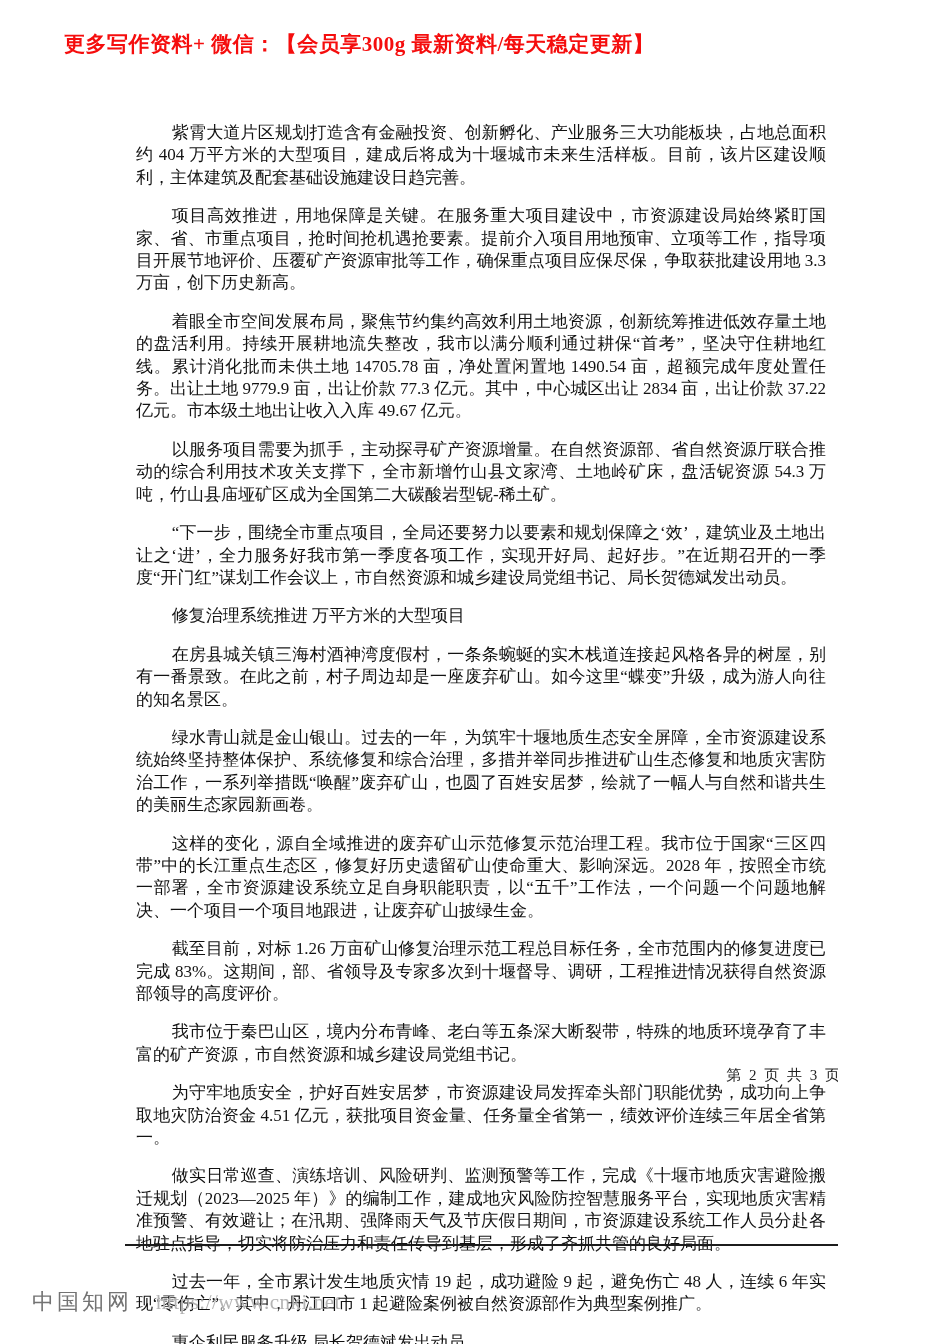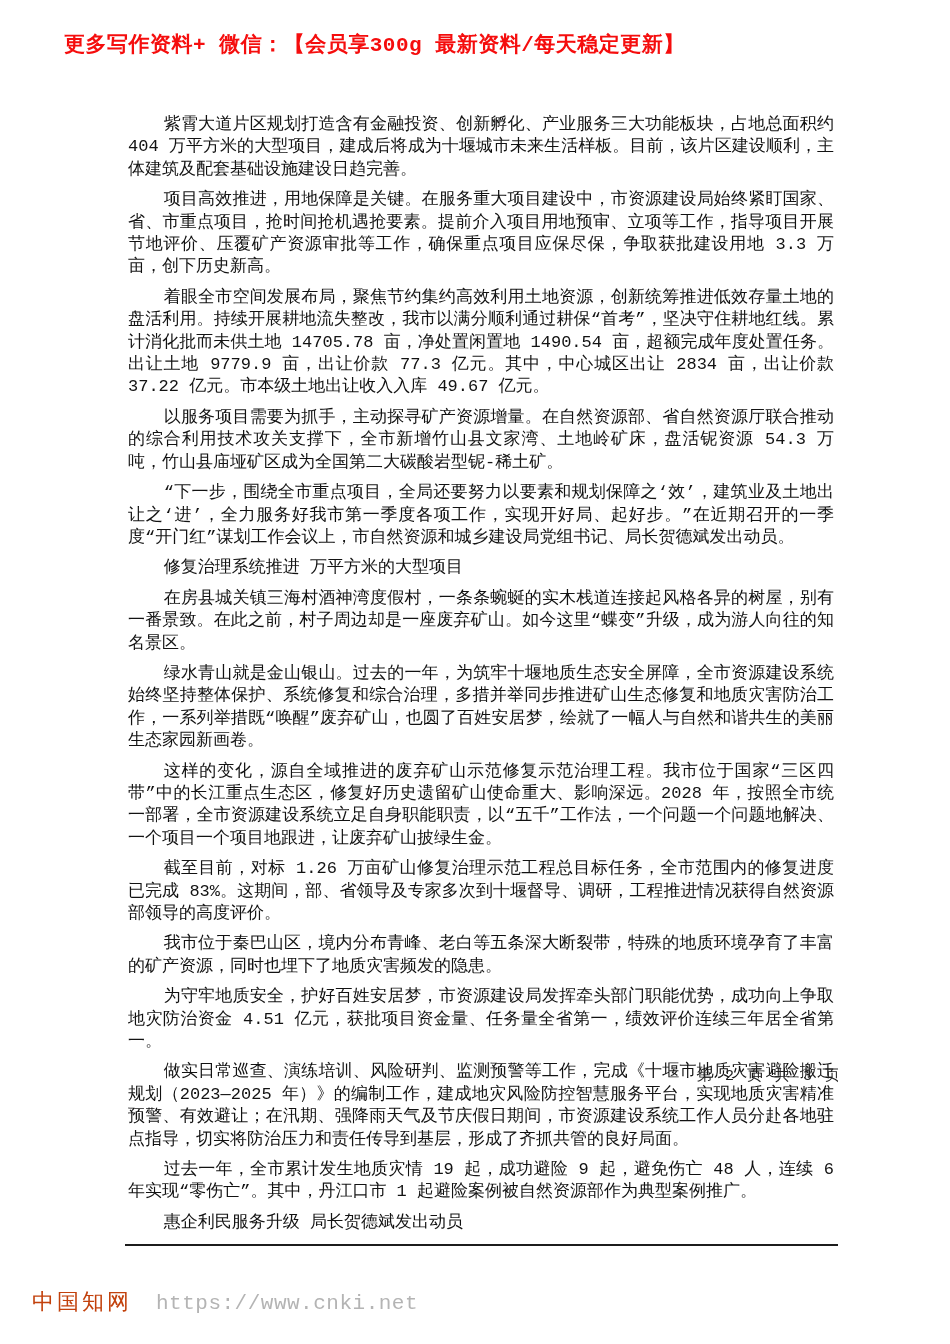--- a/index.html
+++ b/index.html
@@ -1,69 +1,69 @@
 <!DOCTYPE html>
 <html><head>
 <meta charset="utf-8">
 <style>
   html,body{margin:0;padding:0;background:#ffffff;}
   .page{
     position:relative;
     width:838px;height:1344px;
     background:#ffffff;
-    font-family:Liberation Mono, monospace;
+    font-family:Liberation Serif, serif;
     color:#1a1a1a;
     overflow:hidden;
   }
   .promo{
     position:absolute;left:64px;top:30px;
     font-size:21px;font-weight:700;letter-spacing:0.5px;
     color:#f50d0d;white-space:nowrap;
   }
   .doc{
     position:absolute;left:120px;top:106px;width:722px;
     font-size:17px;line-height:22.4px;text-align:justify;
     color:#121212;
   }
-  .doc p{margin:8px;text-indent:2.1em;}
+  .doc p{margin:16px;text-indent:2.1em;}
   .doc p.heading{text-align:left;}
   .pagenum{
     position:absolute;left:120px;top:1066px;width:722px;
     text-align:right;font-size:15px;color:#1f1f1f;letter-spacing:2px;
   }
   .divider{
     position:absolute;left:125px;top:1244px;width:727px;height:2px;
     background:#1c1c1c;
   }
   .wm{
     position:absolute;left:32px;top:1287px;
     display:flex;align-items:baseline;gap:24px;
   }
-  .wm-name{font-size:22px;color:#c2410c;letter-spacing:3px;}
+  .wm-name{font-size:22px;color:#737373;letter-spacing:3px;}
   .wm-url{font-size:21px;color:#b4b4b4;letter-spacing:0.5px;}
 </style>
 </head>
 <body>
 
 <div class="page">
 
   <div class="promo">更多写作资料+ 微信：【会员享300g 最新资料/每天稳定更新】</div>
 
   <div class="doc">
     <p>紫霄大道片区规划打造含有金融投资、创新孵化、产业服务三大功能板块，占地总面积约 404 万平方米的大型项目，建成后将成为十堰城市未来生活样板。目前，该片区建设顺利，主体建筑及配套基础设施建设日趋完善。</p>
     <p>项目高效推进，用地保障是关键。在服务重大项目建设中，市资源建设局始终紧盯国家、省、市重点项目，抢时间抢机遇抢要素。提前介入项目用地预审、立项等工作，指导项目开展节地评价、压覆矿产资源审批等工作，确保重点项目应保尽保，争取获批建设用地 3.3 万亩，创下历史新高。</p>
     <p>着眼全市空间发展布局，聚焦节约集约高效利用土地资源，创新统筹推进低效存量土地的盘活利用。持续开展耕地流失整改，我市以满分顺利通过耕保“首考”，坚决守住耕地红线。累计消化批而未供土地 14705.78 亩，净处置闲置地 1490.54 亩，超额完成年度处置任务。出让土地 9779.9 亩，出让价款 77.3 亿元。其中，中心城区出让 2834 亩，出让价款 37.22 亿元。市本级土地出让收入入库 49.67 亿元。</p>
     <p>以服务项目需要为抓手，主动探寻矿产资源增量。在自然资源部、省自然资源厅联合推动的综合利用技术攻关支撑下，全市新增竹山县文家湾、土地岭矿床，盘活铌资源 54.3 万吨，竹山县庙垭矿区成为全国第二大碳酸岩型铌-稀土矿。</p>
     <p>“下一步，围绕全市重点项目，全局还要努力以要素和规划保障之‘效’，建筑业及土地出让之‘进’，全力服务好我市第一季度各项工作，实现开好局、起好步。”在近期召开的一季度“开门红”谋划工作会议上，市自然资源和城乡建设局党组书记、局长贺德斌发出动员。</p>
     <p class="heading">修复治理系统推进 万平方米的大型项目</p>
     <p>在房县城关镇三海村酒神湾度假村，一条条蜿蜒的实木栈道连接起风格各异的树屋，别有一番景致。在此之前，村子周边却是一座废弃矿山。如今这里“蝶变”升级，成为游人向往的知名景区。</p>
     <p>绿水青山就是金山银山。过去的一年，为筑牢十堰地质生态安全屏障，全市资源建设系统始终坚持整体保护、系统修复和综合治理，多措并举同步推进矿山生态修复和地质灾害防治工作，一系列举措既“唤醒”废弃矿山，也圆了百姓安居梦，绘就了一幅人与自然和谐共生的美丽生态家园新画卷。</p>
     <p>这样的变化，源自全域推进的废弃矿山示范修复示范治理工程。我市位于国家“三区四带”中的长江重点生态区，修复好历史遗留矿山使命重大、影响深远。2028 年，按照全市统一部署，全市资源建设系统立足自身职能职责，以“五千”工作法，一个问题一个问题地解决、一个项目一个项目地跟进，让废弃矿山披绿生金。</p>
     <p>截至目前，对标 1.26 万亩矿山修复治理示范工程总目标任务，全市范围内的修复进度已完成 83%。这期间，部、省领导及专家多次到十堰督导、调研，工程推进情况获得自然资源部领导的高度评价。</p>
-    <p>我市位于秦巴山区，境内分布青峰、老白等五条深大断裂带，特殊的地质环境孕育了丰富的矿产资源，同时也埋下了地质灾害频发的隐患。</p>
+    <p>我市位于秦巴山区，境内分布青峰、老白等五条深大断裂带，特殊的地质环境孕育了丰富的矿产资源，市自然资源和城乡建设局党组书记。</p>
     <p>为守牢地质安全，护好百姓安居梦，市资源建设局发挥牵头部门职能优势，成功向上争取地灾防治资金 4.51 亿元，获批项目资金量、任务量全省第一，绩效评价连续三年居全省第一。</p>
     <p>做实日常巡查、演练培训、风险研判、监测预警等工作，完成《十堰市地质灾害避险搬迁规划（2023—2025 年）》的编制工作，建成地灾风险防控智慧服务平台，实现地质灾害精准预警、有效避让；在汛期、强降雨天气及节庆假日期间，市资源建设系统工作人员分赴各地驻点指导，切实将防治压力和责任传导到基层，形成了齐抓共管的良好局面。</p>
     <p>过去一年，全市累计发生地质灾情 19 起，成功避险 9 起，避免伤亡 48 人，连续 6 年实现“零伤亡”。其中，丹江口市 1 起避险案例被自然资源部作为典型案例推广。</p>
     <p class="heading">惠企利民服务升级 局长贺德斌发出动员</p>
   </div>
 
   <div class="pagenum">第 2 页 共 3 页</div>
 
   <div class="divider"></div>
 

